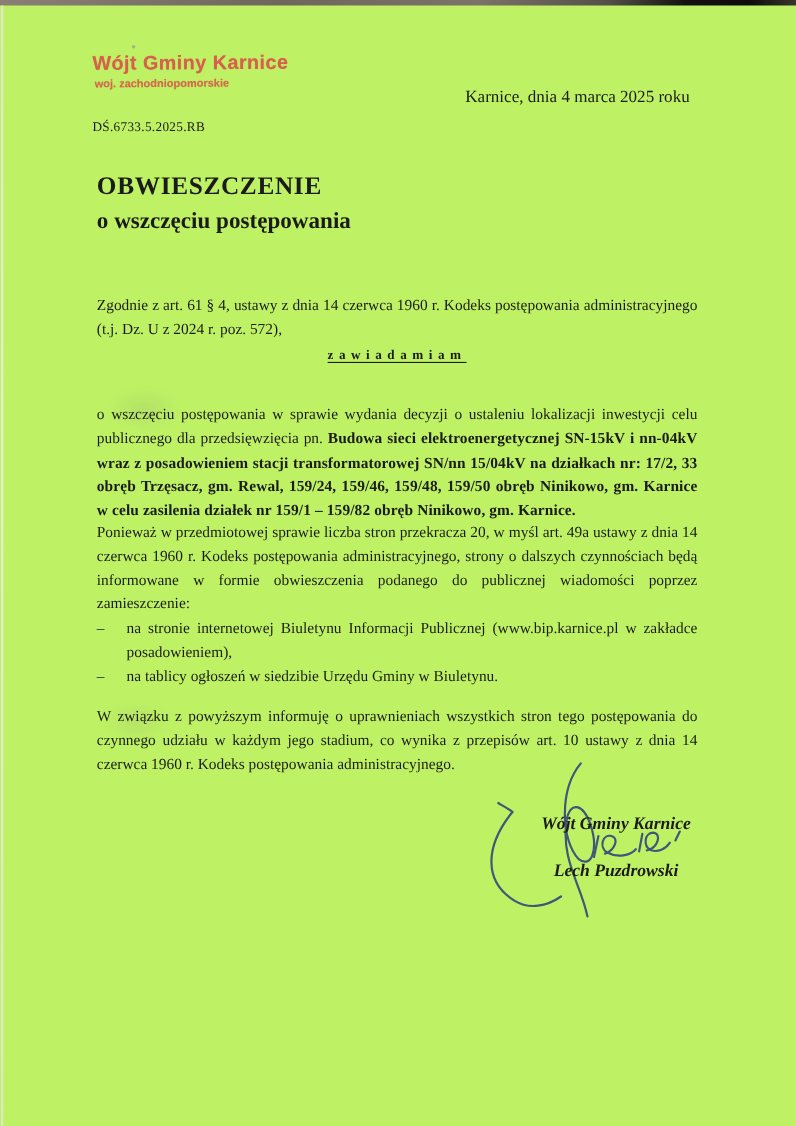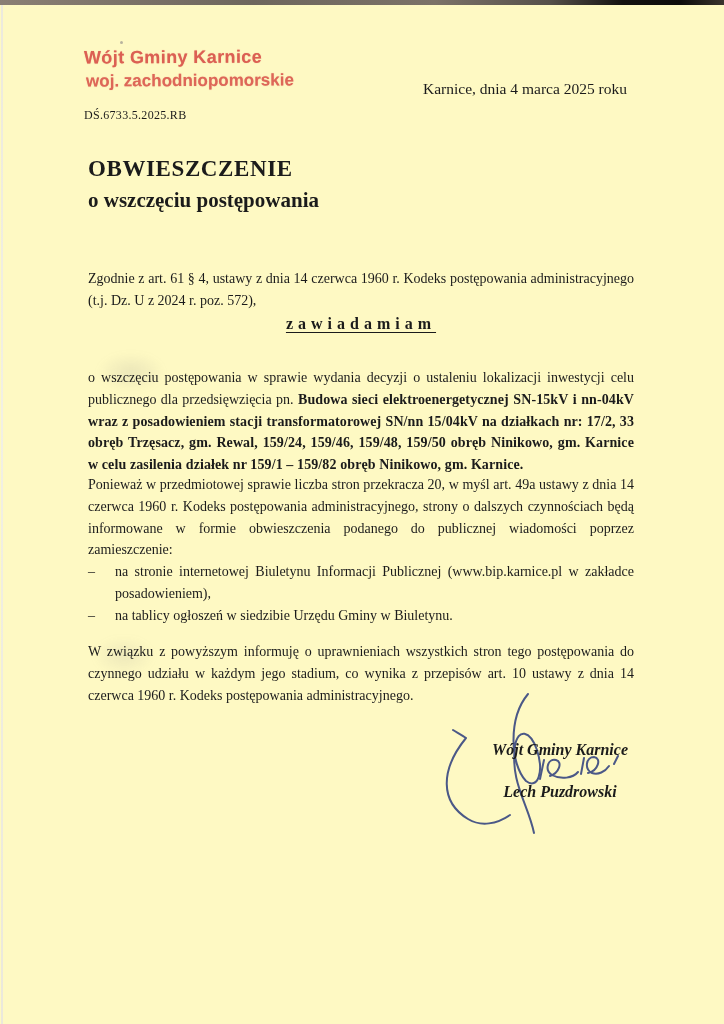--- a/index.html
+++ b/index.html
@@ -1,19 +1,19 @@
 <!DOCTYPE html>
 <html lang="pl"><head>
 <meta charset="utf-8">
 <style>
   html,body{margin:0;padding:0;background:#ffffff;}
   .page{
     position:relative;
     width:724px;height:1024px;
-    background:#fef9c3;
+    background:#bef264;
     overflow:hidden;
     font-family:"Liberation Serif","DejaVu Serif",serif;
     color:#1b1b1b;
   }
   
   .scan-top-edge{
     position:absolute;top:0;left:0;width:724px;height:5px;
     background:linear-gradient(90deg,#8a7f74 0%,#6e665d 35%,#7b7268 60%,#55504a 76%,#141210 86%,#0d0c0b 94%,#3a342d 100%);
   }
   .scan-left-edge{
@@ -27,35 +27,35 @@
   .smudge-b{left:92px;top:636px;width:64px;height:40px;
     background:radial-gradient(ellipse at center,rgba(120,120,125,.12),rgba(255,255,255,0) 70%);}
   .speck{position:absolute;left:120px;top:41px;width:3px;height:3px;background:#9a958e;border-radius:50%;opacity:.7;}
 
   
   .stamp{position:absolute;left:84px;top:47px;
     font-family:"Liberation Sans","DejaVu Sans",sans-serif;
     color:#d9544a;transform:rotate(-0.3deg);}
   .stamp-line1{font-size:18px;font-weight:bold;letter-spacing:.4px;
     text-shadow:0 0 1px rgba(217,84,74,.55);opacity:.92;}
-  .stamp-line2{font-size:17px;font-weight:bold;margin-top:3px;margin-left:2px;
+  .stamp-line2{font-size:10px;font-weight:bold;margin-top:3px;margin-left:2px;
     text-shadow:0 0 1px rgba(217,84,74,.5);opacity:.88;}
   .dateline{position:absolute;top:80px;right:97px;font-size:15.5px;}
   .ref-number{position:absolute;left:84px;top:108px;font-size:12px;letter-spacing:.3px;}
 
   
   .title-block{position:absolute;left:88px;top:156px;width:546px;text-align:left;}
   .doc-title{font-size:23px;font-weight:bold;letter-spacing:.6px;}
   .doc-subtitle{font-size:21px;font-weight:bold;margin-top:6px;}
 
   
   .body-text{font-size:14px;line-height:21.8px;text-align:justify;}
   .para1{position:absolute;left:88px;top:254px;width:546px;}
   .keyword{position:absolute;left:88px;top:315px;width:546px;text-align:center;
-    font-size:16px;font-weight:bold;letter-spacing:5px;
+    font-size:12px;font-weight:bold;letter-spacing:5px;
     text-decoration:underline;text-underline-offset:3px;}
   .para2{position:absolute;left:88px;top:353px;width:546px;}
   .para2 b{letter-spacing:.1px;}
   .para3wrap{position:absolute;left:88px;top:474px;width:546px;}
   .hang-list{margin-top:0;}
   .list-item{display:flex;}
   .list-dash{width:27px;flex:0 0 27px;}
   .list-text{flex:1;text-align:justify;}
   .para4{position:absolute;left:88px;top:627px;width:546px;}
 

